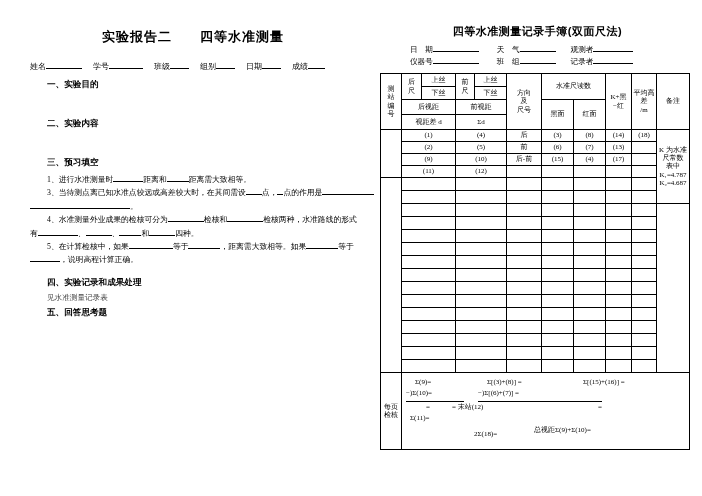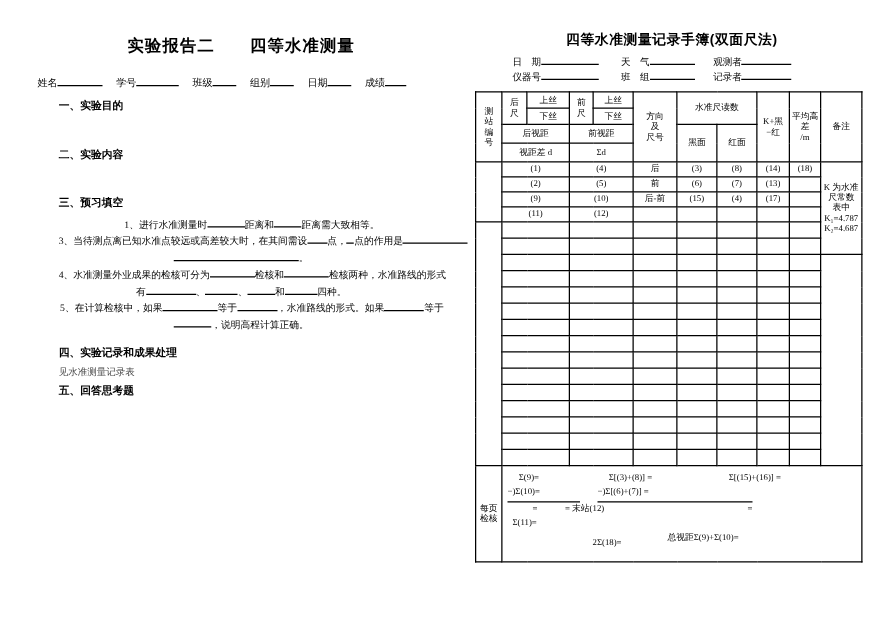--- a/index.html
+++ b/index.html
@@ -13,21 +13,21 @@
   .page-left{position:absolute;left:30px;top:28px;width:326px;}
   .lp-title{text-align:center;font-weight:bold;font-size:13px;
     font-family:"Liberation Sans","DejaVu Sans",sans-serif;letter-spacing:1px;}
   .lp-info{display:flex;font-size:8px;margin-top:14px;white-space:nowrap;}
   .lp-info .ifield{margin-right:11px;}
   .lp-info .ifield:last-child{margin-right:0;}
   .sec{font-weight:bold;font-size:8.6px;font-family:"Liberation Sans","DejaVu Sans",sans-serif;
     padding-left:17px;}
   .sec1{margin-top:7px;} .sec2{margin-top:27px;} .sec3{margin-top:27px;}
   .sec4{margin-top:10px;} .sec5{margin-top:3px;}
-  #fill-items{margin-top:4px;text-align:center;}
+  #fill-items{margin-top:4px;}
   .fill-line{font-size:7.8px;line-height:13.4px;white-space:nowrap;}
   .fill-line .blank{height:7px;}
   .lp-note{font-size:7.6px;color:#444;padding-left:17px;margin-top:3px;line-height:12px;}
   
   .page-right{position:absolute;left:352px;top:24px;width:315px;padding-left:28px;}
   .rp-title{text-align:center;font-weight:bold;font-size:11px;
     font-family:"Liberation Sans","DejaVu Sans",sans-serif;letter-spacing:.5px;}
   .rp-info{margin-top:4px;}
   .rinfo-row{display:flex;align-items:flex-end;font-size:7.6px;height:12px;white-space:nowrap;}
   .rinfo-row .ifield:nth-child(1){margin-left:30px;}
@@ -67,21 +67,21 @@
   <div class="sec sec1">一、实验目的</div>
   <div class="sec sec2">二、实验内容</div>
   <div class="sec sec3">三、预习填空</div>
 
   <div id="fill-items">
       <div class="fill-line" style="padding-left: 17px;"><span>1、进行水准测量时</span><span class="blank" style="width: 30px;"></span><span>距离和</span><span class="blank" style="width: 22px;"></span><span>距离需大致相等。</span></div>
       <div class="fill-line" style="padding-left: 17px;"><span>3、当待测点离已知水准点较远或高差较大时，在其间需设</span><span class="blank" style="width: 16px;"></span><span>点，</span><span class="blank" style="width: 6px;"></span><span>点的作用是</span><span class="blank" style="width: 52px;"></span></div>
       <div class="fill-line" style="padding-left: 0px;"><span class="blank" style="width: 100px;"></span><span>。</span></div>
       <div class="fill-line" style="padding-left: 17px;"><span>4、水准测量外业成果的检核可分为</span><span class="blank" style="width: 36px;"></span><span>检核和</span><span class="blank" style="width: 36px;"></span><span>检核两种，水准路线的形式</span></div>
       <div class="fill-line" style="padding-left: 0px;"><span>有</span><span class="blank" style="width: 40px;"></span><span>、</span><span class="blank" style="width: 26px;"></span><span>、</span><span class="blank" style="width: 22px;"></span><span>和</span><span class="blank" style="width: 26px;"></span><span>四种。</span></div>
-      <div class="fill-line" style="padding-left: 17px;"><span>5、在计算检核中，如果</span><span class="blank" style="width: 44px;"></span><span>等于</span><span class="blank" style="width: 32px;"></span><span>，水准路线的形式。如果</span><span class="blank" style="width: 32px;"></span><span>等于</span></div>
+      <div class="fill-line" style="padding-left: 17px;"><span>5、在计算检核中，如果</span><span class="blank" style="width: 44px;"></span><span>等于</span><span class="blank" style="width: 32px;"></span><span>，距离需大致相等。如果</span><span class="blank" style="width: 32px;"></span><span>等于</span></div>
       <div class="fill-line" style="padding-left: 0px;"><span class="blank" style="width: 30px;"></span><span>，说明高程计算正确。</span></div>
     </div>
 
   <div class="sec sec4">四、实验记录和成果处理</div>
   <div class="lp-note">见水准测量记录表</div>
   <div class="sec sec5">五、回答思考题</div>
 </div>
 
 <div class="page-right">
   <div class="rp-title">四等水准测量记录手簿(双面尺法)</div>

